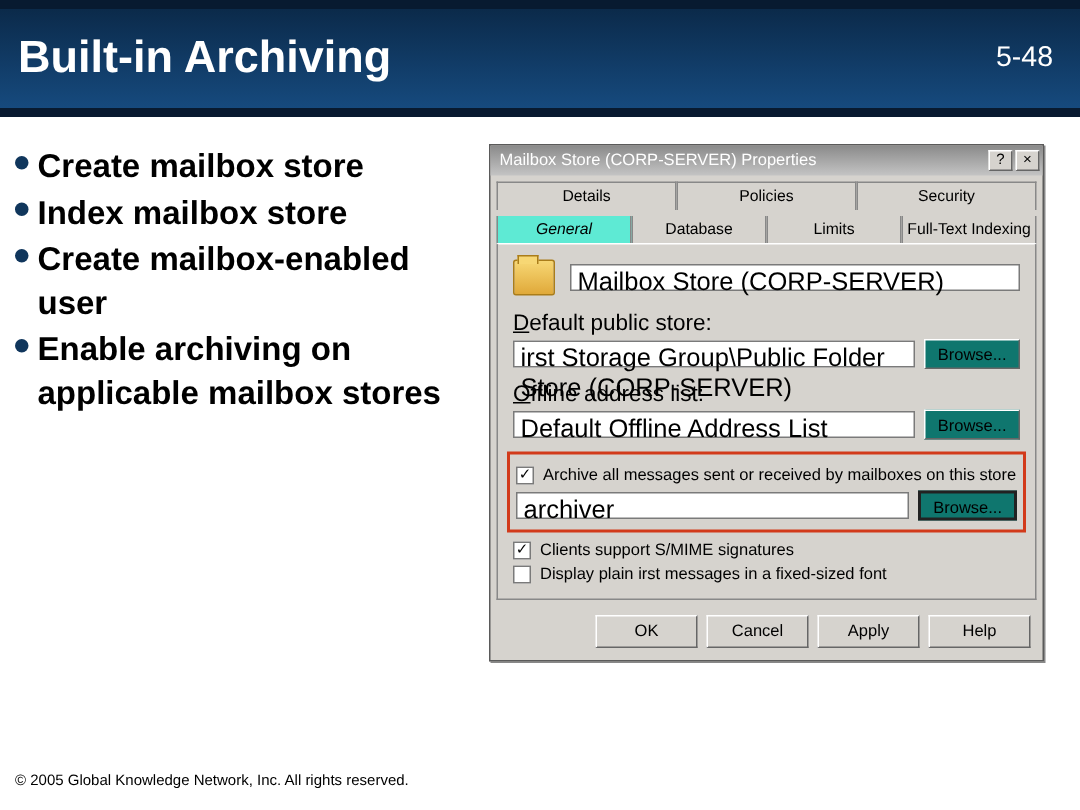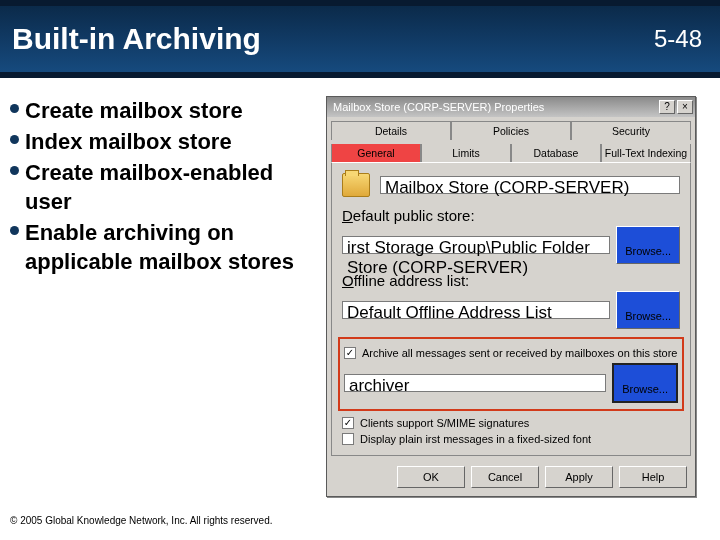--- a/index.html
+++ b/index.html
@@ -15,21 +15,21 @@
     background: linear-gradient(#0b2a4a, #164a7e);
     border-top: 6px solid #081a30;
     border-bottom: 6px solid #081a30;
     display: flex;
     align-items: center;
     justify-content: space-between;
     padding: 0 18px 0 12px;
     color: #fff;
   }
   .header h1 { font-size: 30px; font-weight: bold; }
-  .slide-num { font-size: 24px; }
+  .slide-num { font-size: 19px; }
   .body {
     display: flex;
     padding: 18px 0 0 10px;
   }
   .bullets {
     width: 310px;
     font-size: 22px;
     line-height: 1.32;
   }
   .bullets .row { display: flex; margin-bottom: 2px; }
@@ -81,21 +81,21 @@
   .tab {
     border: 1px solid #888;
     border-bottom: none;
     padding: 3px 0;
     text-align: center;
     background: #d6d3ce;
     font-size: 10.5px;
     position: relative;
   }
   .tab.row2 { border-top: none; }
-  .tab.active { background: #ef4444; z-index: 2; }
+  .tab.active { background: #5eead4; z-index: 2; font-style: italic; }
   .tab.inactive { background: #d6d3ce; }
   .panel {
     border: 1px solid #888;
     border-top: 1px solid #fff;
     margin: 0 4px 4px 4px;
     padding: 10px 10px 6px 10px;
     background: #d6d3ce;
   }
   .name-row { display: flex; align-items: center; margin-bottom: 10px; }
   .folder-icon {
@@ -117,22 +117,22 @@
     border: 1px solid #7a7a7a;
     padding: 1px 4px;
     font-size: 17px;
     color: #000;
   }
   .field-group { margin-bottom: 8px; }
   .field-label { font-size: 15px; margin-bottom: 2px; }
   .field-row { display: flex; align-items: center; gap: 6px; }
   .browse-btn {
     height: 20px;
-    padding: 18px 8px;
-    background: #1d4ed8;
+    padding: 4px 8px;
+    background: #0f766e;
     border: 1px solid #fff;
     border-right-color:#666; border-bottom-color:#666;
     font-size: 11px;
   }
   .highlight-box {
     border: 2px solid #d23a1a;
     padding: 4px 4px 6px 4px;
     margin: 4px -4px 6px -4px;
   }
   .chk-row { display: flex; align-items: center; margin: 4px 0 4px 0; }
@@ -202,22 +202,22 @@
       <div class="win-btn">×</div>
     </div>
 
     <div class="tabs" style="grid-template-columns:repeat(3,1fr);">
       <div class="tab inactive">Details</div>
       <div class="tab inactive">Policies</div>
       <div class="tab inactive">Security</div>
     </div>
     <div class="tabs">
       <div class="tab row2 active">General</div>
+      <div class="tab row2 inactive">Database</div>
       <div class="tab row2 inactive">Limits</div>
-      <div class="tab row2 inactive">Database</div>
       <div class="tab row2 inactive">Full-Text Indexing</div>
     </div>
 
     <div class="panel">
       <div class="name-row">
         <div class="folder-icon"></div>
         <div class="text-input">Mailbox Store (CORP-SERVER)</div>
       </div>
 
       <div class="field-group">

